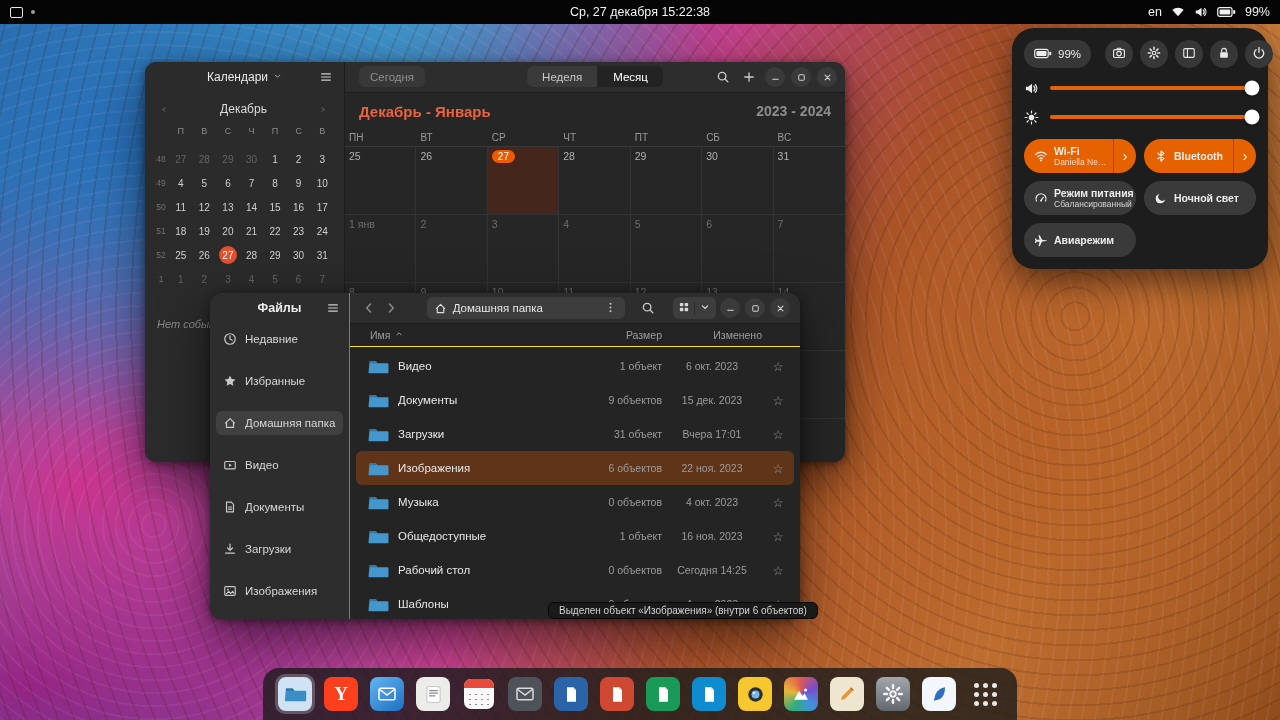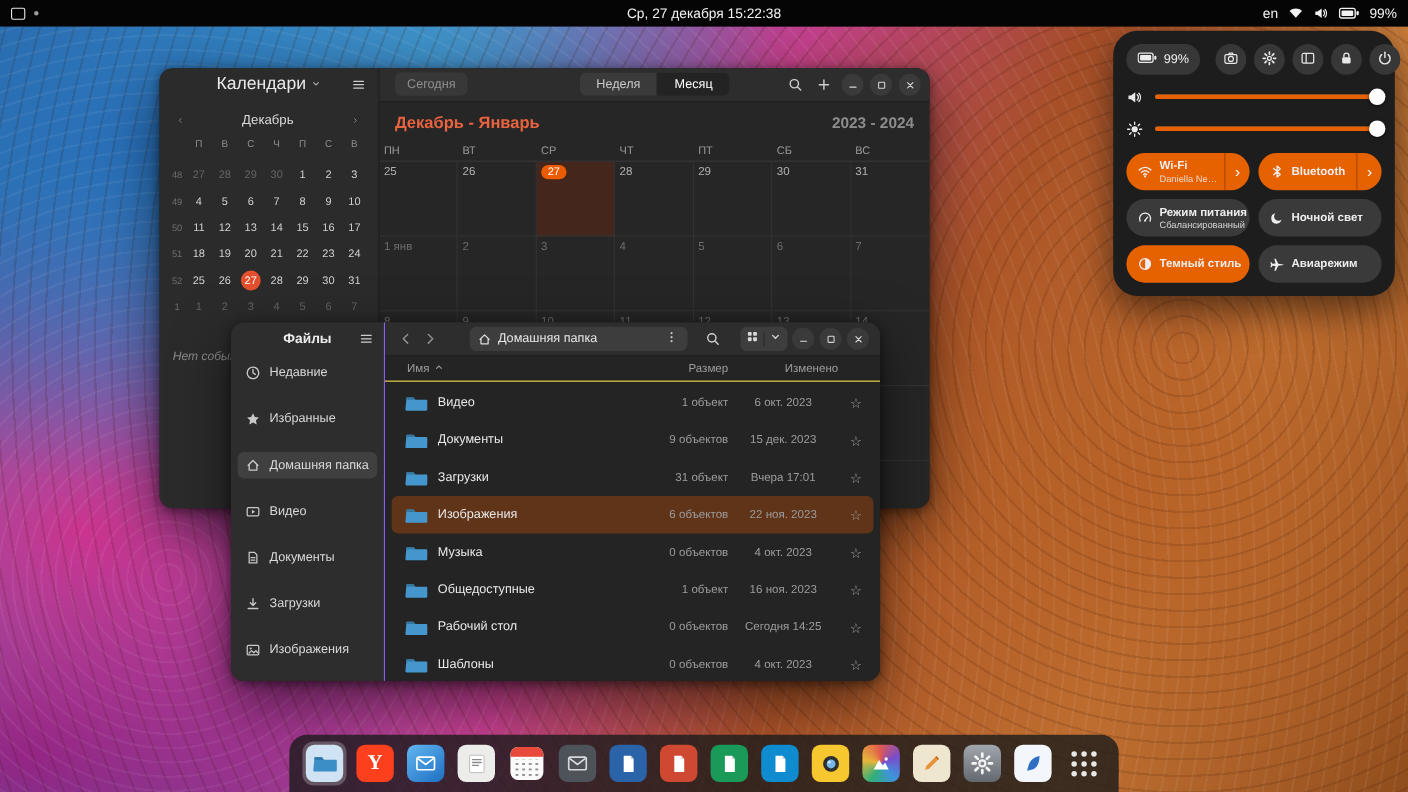--- a/index.html
+++ b/index.html
@@ -40,21 +40,21 @@
   .ctl svg{width:11px;height:11px}
   .icon-btn{background:transparent;border:none;color:#cdcdcd;width:20px;height:20px;
        display:flex;align-items:center;justify-content:center;padding:0}
   .icon-btn svg{width:14px;height:14px}
 
   
   .cal-win{left:145px;top:62px;width:700px;height:400px;background:#262626;z-index:10;display:flex}
   .cal-sidebar{width:200px;background:#2b2b2b;border-right:1px solid #1d1d1d;box-sizing:border-box;position:relative;flex:none}
   .cal-sb-head{height:30px;position:relative}
   .cal-sb-title{position:absolute;left:50%;top:50%;transform:translate(-50%,-50%);
-    font-size:16px;color:#eaeaea;display:flex;align-items:center;gap:4px;white-space:nowrap}
+    font-size:12px;color:#eaeaea;display:flex;align-items:center;gap:4px;white-space:nowrap}
   .cal-sb-title svg{width:10px;height:10px;color:#aaa}
   .cal-sb-menu{position:absolute;right:8px;top:5px}
   .mini{padding:6px 10px 0 8px}
   .mini-head{display:flex;align-items:center;justify-content:space-between;color:#dadada;font-size:12px;height:22px;padding:0 2px}
   .mini-nav{color:#b5b5b5;width:18px;height:18px;display:flex;align-items:center;justify-content:center;background:none;border:none}
   .mini-nav svg{width:11px;height:11px}
   .mini-grid{display:grid;grid-template-columns:16px repeat(7,1fr);margin-top:3px}
   .mc-wn{font-size:8.5px;color:#6f6f6f;display:flex;align-items:center;justify-content:center;height:24px}
   .mc-wd{font-size:9px;color:#8d8d8d;display:flex;align-items:center;justify-content:center;height:15px}
   .mc-day{font-size:10px;color:#d0d0d0;height:24px;width:100%;display:flex;align-items:center;justify-content:center}
@@ -662,20 +662,23 @@
             </span>
             <span class="f-name">Шаблоны</span>
             <span class="f-size">0 объектов</span>
             <span class="f-mod">4 окт. 2023</span>
             <span class="f-star">☆</span>
           </div>
         </div>
     </div>
   </div>
 
+  <div class="status-pill">
+    <span>Выделен объект «Изображения» (внутри 6 объектов)</span>
+  </div>
 
   <div class="qs">
     <div class="qs-row1">
       <div class="qs-batt">
         <span><svg viewBox="0 0 20 12">
               <rect x="0.8" y="1.4" width="15" height="9.2" rx="2" fill="none" stroke="currentColor" stroke-width="1.3"></rect>
               <rect x="2.7" y="3.3" width="11.2" height="5.4" rx="1" fill="currentColor"></rect>
               <rect x="17" y="4" width="2.2" height="4" rx="1" fill="currentColor"></rect>
             </svg></span>
         <span>99%</span>
@@ -786,31 +789,20 @@
         <div class="qs-toggle">
           <span class="qs-t-icon">
             <svg viewBox="0 0 16 16">
               <path d="M12.6 9.8A5.4 5.4 0 1 1 6.2 3.4a4.3 4.3 0 0 0 6.4 6.4z" fill="currentColor"></path>
             </svg>
           </span>
           <span class="qs-t-text">
             <span class="qs-t-title">Ночной свет</span>
           </span>
         </div>
-        <div class="qs-toggle on">
-          <span class="qs-t-icon">
-            <svg viewBox="0 0 16 16">
-              <circle cx="8" cy="8" r="5.6" fill="none" stroke="currentColor" stroke-width="1.4"></circle>
-              <path d="M8 2.4a5.6 5.6 0 0 1 0 11.2z" fill="currentColor"></path>
-            </svg>
-          </span>
-          <span class="qs-t-text">
-            <span class="qs-t-title">Темный стиль</span>
-          </span>
-        </div>
         <div class="qs-toggle">
           <span class="qs-t-icon">
             <svg viewBox="0 0 16 16">
               <path d="M14.6 8.6l-5.4-.8L6.6 2.6H5.1l1.3 5-3.2.1-1-1.5H1l.7 2.6L1 11.4h1.2l1-1.5 3.2.1-1.3 5h1.5l2.6-5.2 5.4-.8z" fill="currentColor"></path>
             </svg>
           </span>
           <span class="qs-t-text">
             <span class="qs-t-title">Авиарежим</span>
           </span>
         </div>

